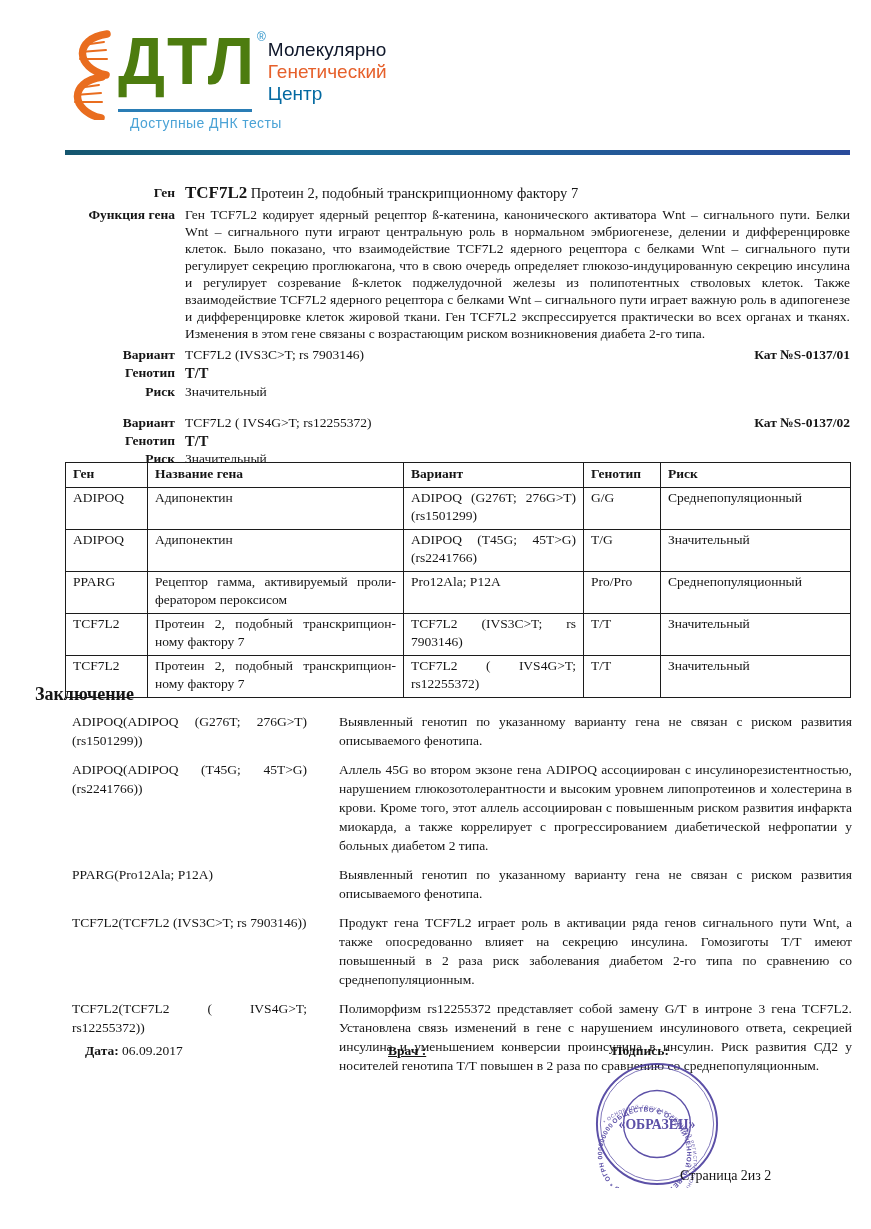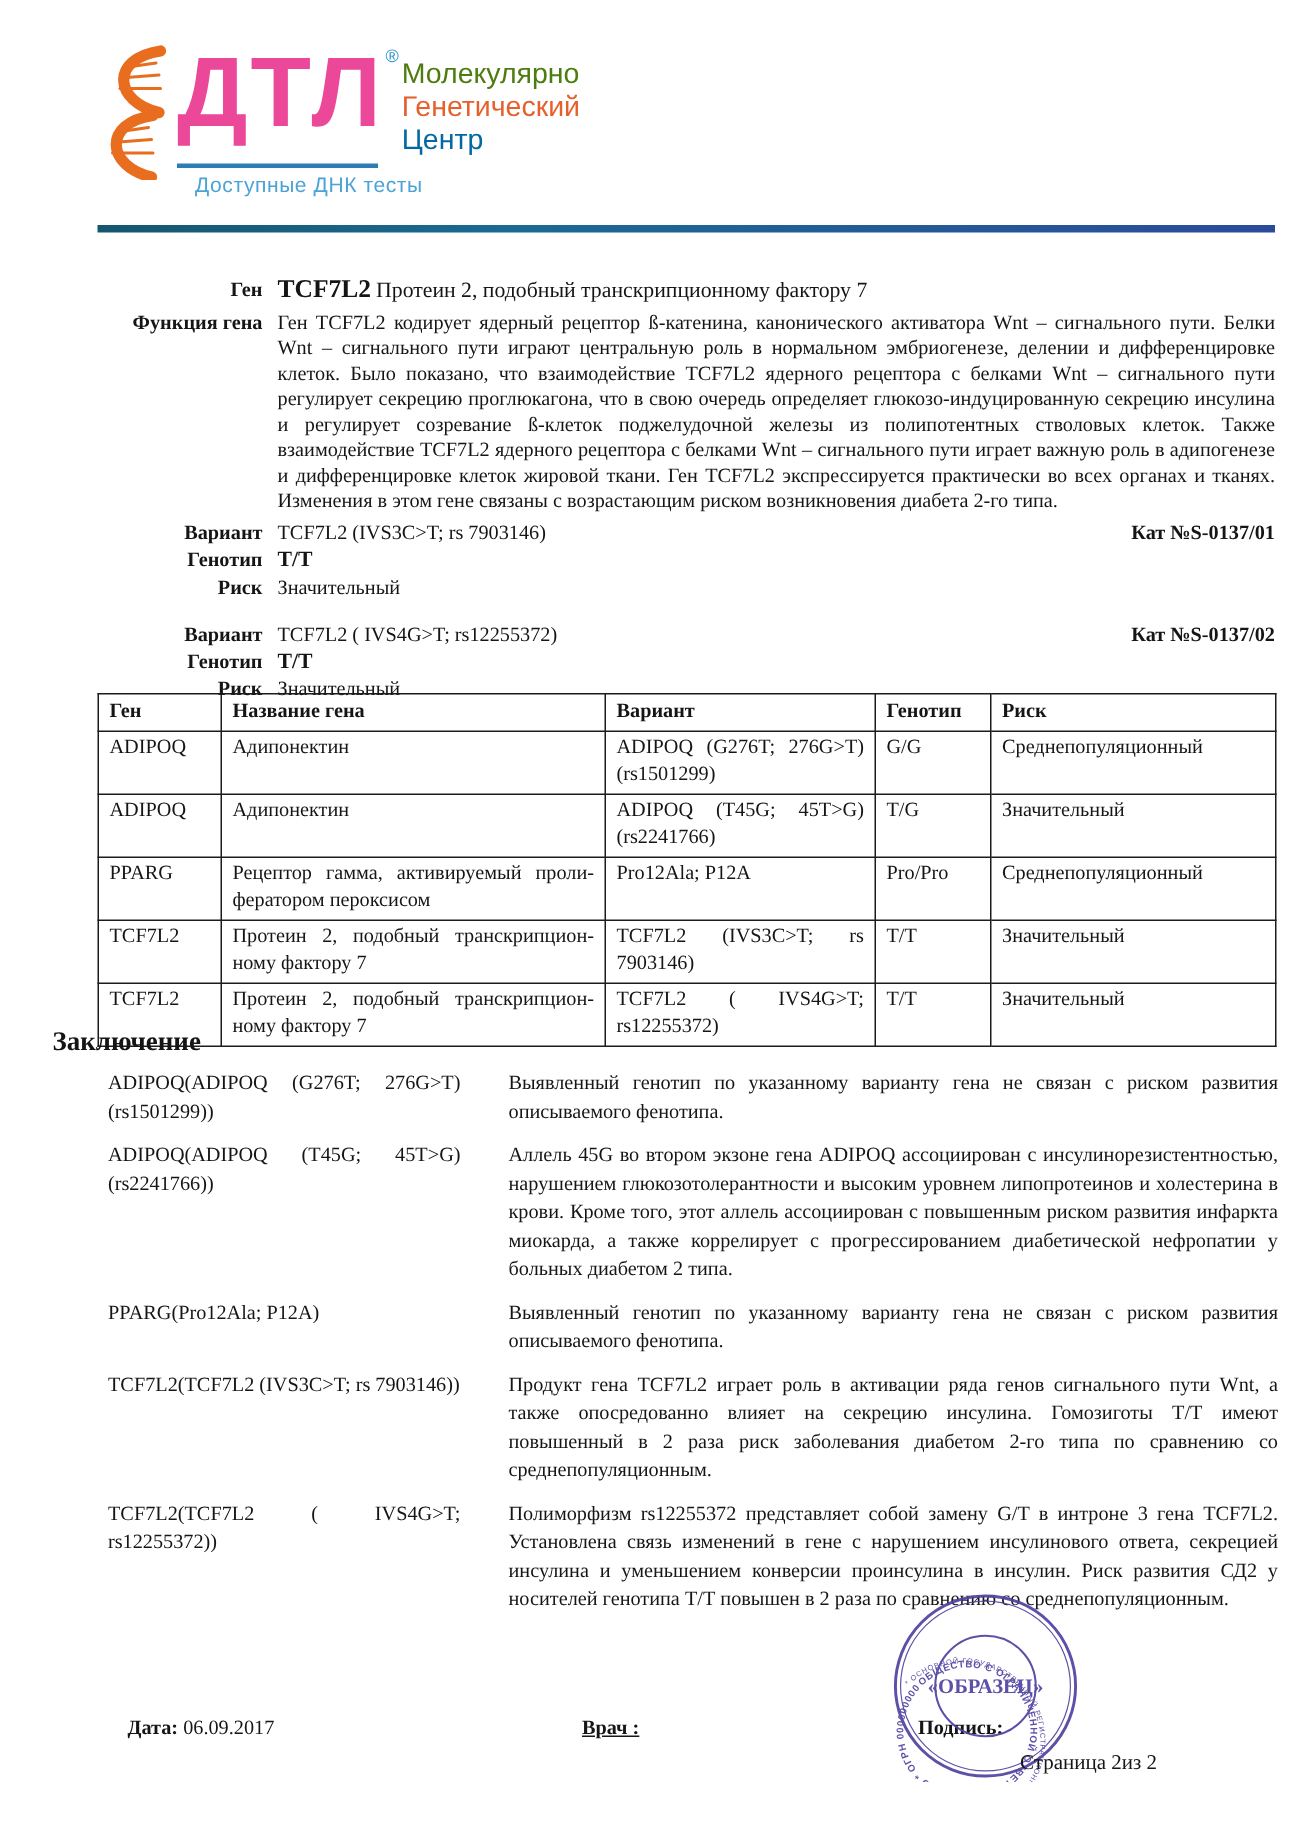--- a/index.html
+++ b/index.html
@@ -6,24 +6,24 @@
   .page {
     position:relative; width:871px; height:1229px; background:#ffffff;
     font-family:"Liberation Serif", serif; color:#151515; overflow:hidden;
   }
 
   
   .logo { position:absolute; top:30px; left:66px; display:flex; }
   .dna { width:46px; height:90px; flex:0 0 auto; }
   .logo-main { margin-left:6px; }
   .logo-top { display:flex; align-items:flex-start; }
-  .dtl { font-family:"Liberation Sans", sans-serif; font-weight:bold; font-size:66px; line-height:62px; color:#ec4899; letter-spacing:2px; }
+  .dtl { font-family:"Liberation Sans", sans-serif; font-weight:bold; font-size:66px; line-height:62px; color:#4d7c0f; letter-spacing:2px; }
   .reg { font-family:"Liberation Sans", sans-serif; color:#2991c8; font-size:12px; margin:0 2px 0 1px; }
   .org { font-family:"Liberation Sans", sans-serif; font-size:19px; line-height:22px; padding-top:9px; }
-  .org-1 { color:#4d7c0f; }
+  .org-1 { color:#0f172a; }
   .org-2 { color:#e6602b; }
   .org-3 { color:#0369a1; }
   .tagline-rule { height:3px; width:134px; background:#2a7db5; margin:4px 0 3px 0; }
   .tagline { font-family:"Liberation Sans", sans-serif; font-size:14px; color:#4ba3d6; letter-spacing:0.4px;margin-left:12px; }
 
   
   .rule { position:absolute; top:150px; left:65px; width:785px; height:5px;
           background:linear-gradient(90deg,#15566f,#1b6a93 35%,#2a4b9b); }
 
   
@@ -51,21 +51,21 @@
   .results { border:1.5px solid #1c1c1c; }
 
   
   .conclusion-title { position:absolute; top:684px; left:35px; font-size:18px; font-weight:bold; }
   .conclusion-list { position:absolute; top:712px; left:72px; width:775px; font-size:13.5px; }
   .c-item { display:grid; grid-template-columns:235px 513px; column-gap:32px; margin-bottom:10px; line-height:19px; }
   .c-key { text-align:justify; }
   .c-text { text-align:justify; }
 
   
-  .sig-row { position:absolute; top:1144px; left:0; width:871px; height:20px; font-size:13.5px; }
+  .sig-row { position:absolute; top:1043px; left:0; width:871px; height:20px; font-size:13.5px; }
   .sig-date  { position:absolute; left:85px; }
   .sig-doc   { position:absolute; left:388px;text-decoration:underline; }
   .sig-sign  { position:absolute; left:612px; }
   .sig-label { font-weight:bold; }
 
   
   .stamp { position:absolute; top:1060px; left:593px; width:128px; height:128px; opacity:0.92; }
 
   
   .page-num { position:absolute; top:1168px; left:680px; font-size:14px; }

